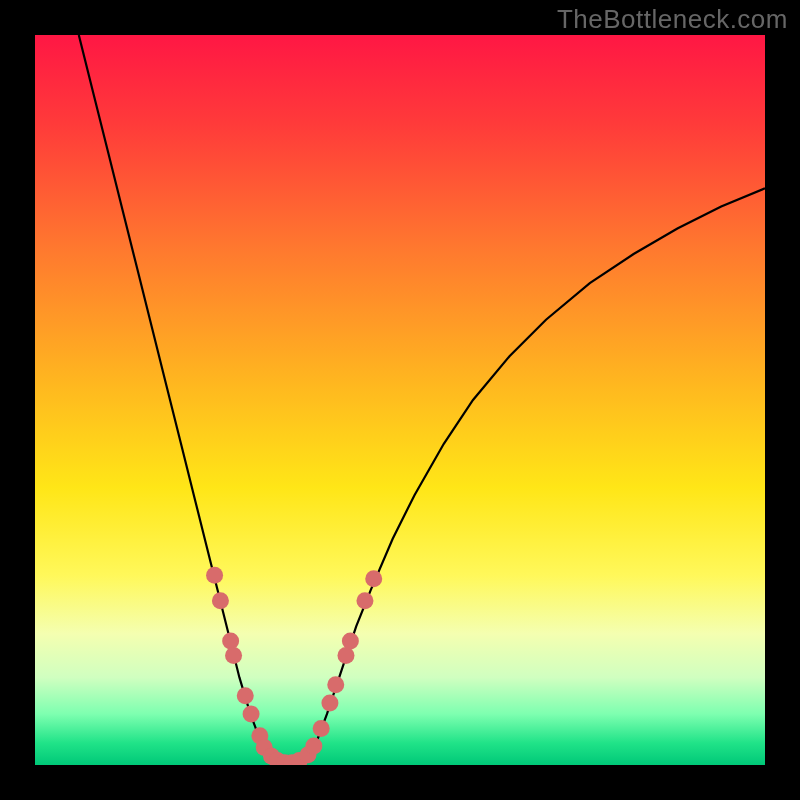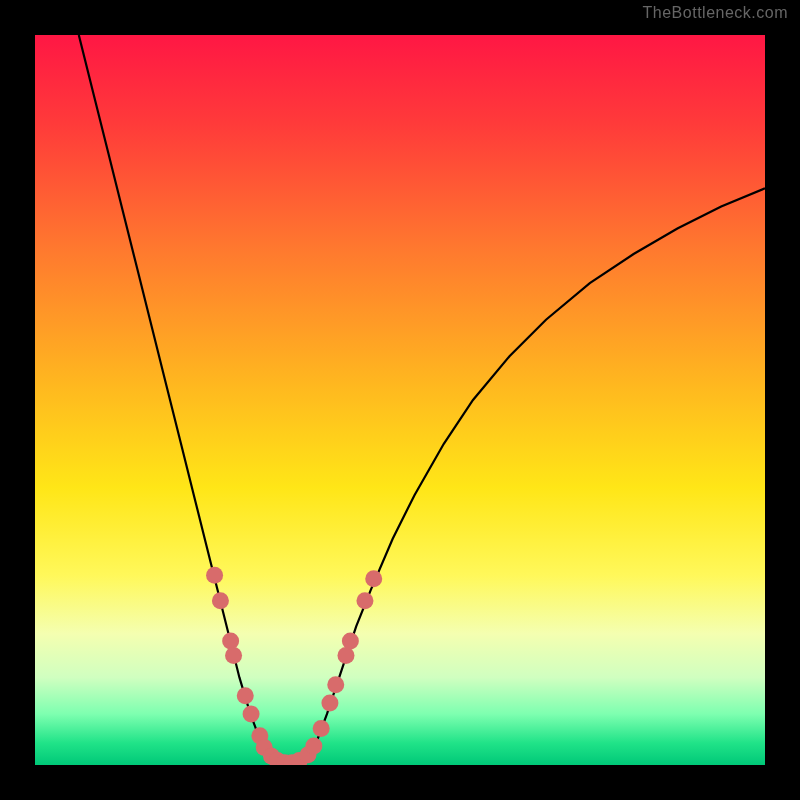--- a/index.html
+++ b/index.html
@@ -14,21 +14,21 @@
     position: relative;
     width: 800px;
     height: 800px;
     background: #000;
   }
   .watermark {
     position: absolute;
     top: 4px;
     right: 12px;
     color: #666;
-    font-size: 16px;
+    font-size: 26px;
     font-weight: 500;
     z-index: 10;
     letter-spacing: 0.5px;
   }
   .plot-area {
     position: absolute;
     left: 35px;
     top: 35px;
     width: 730px;
     height: 730px;

